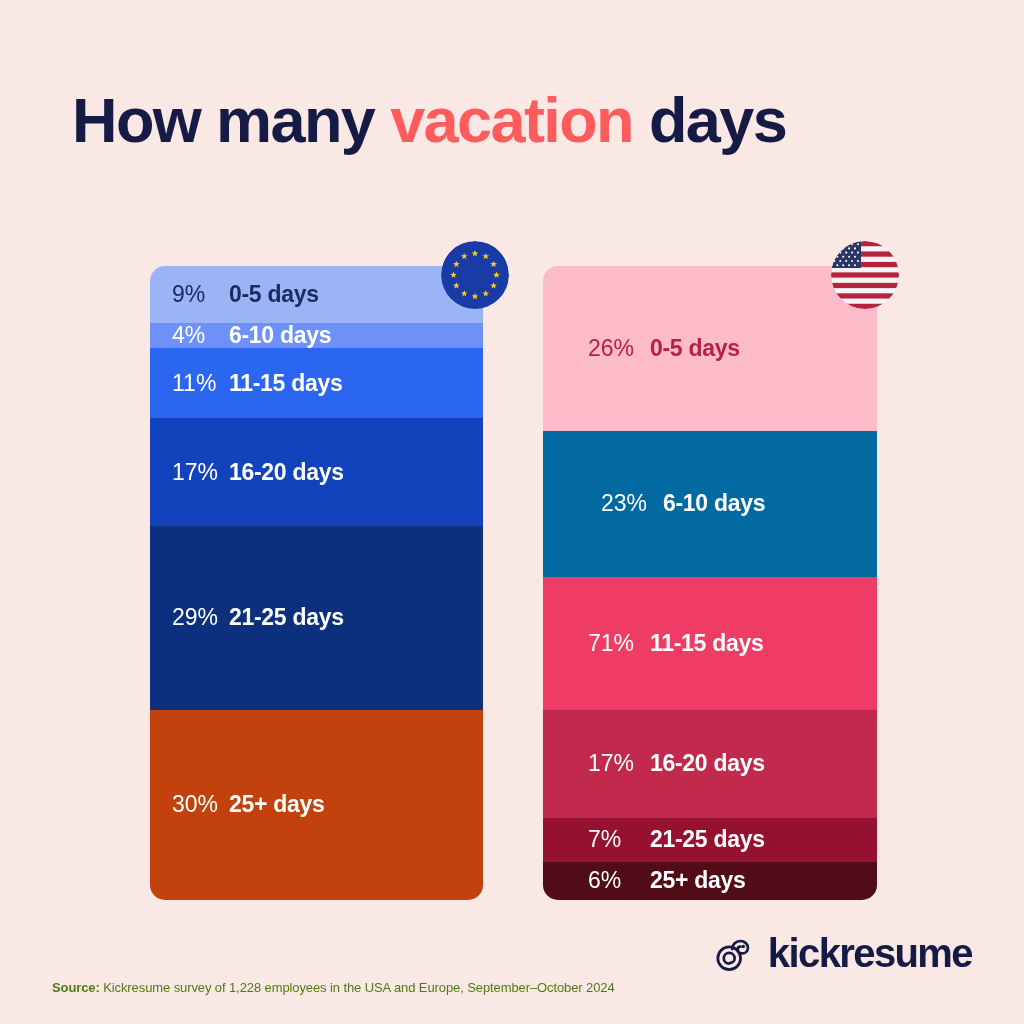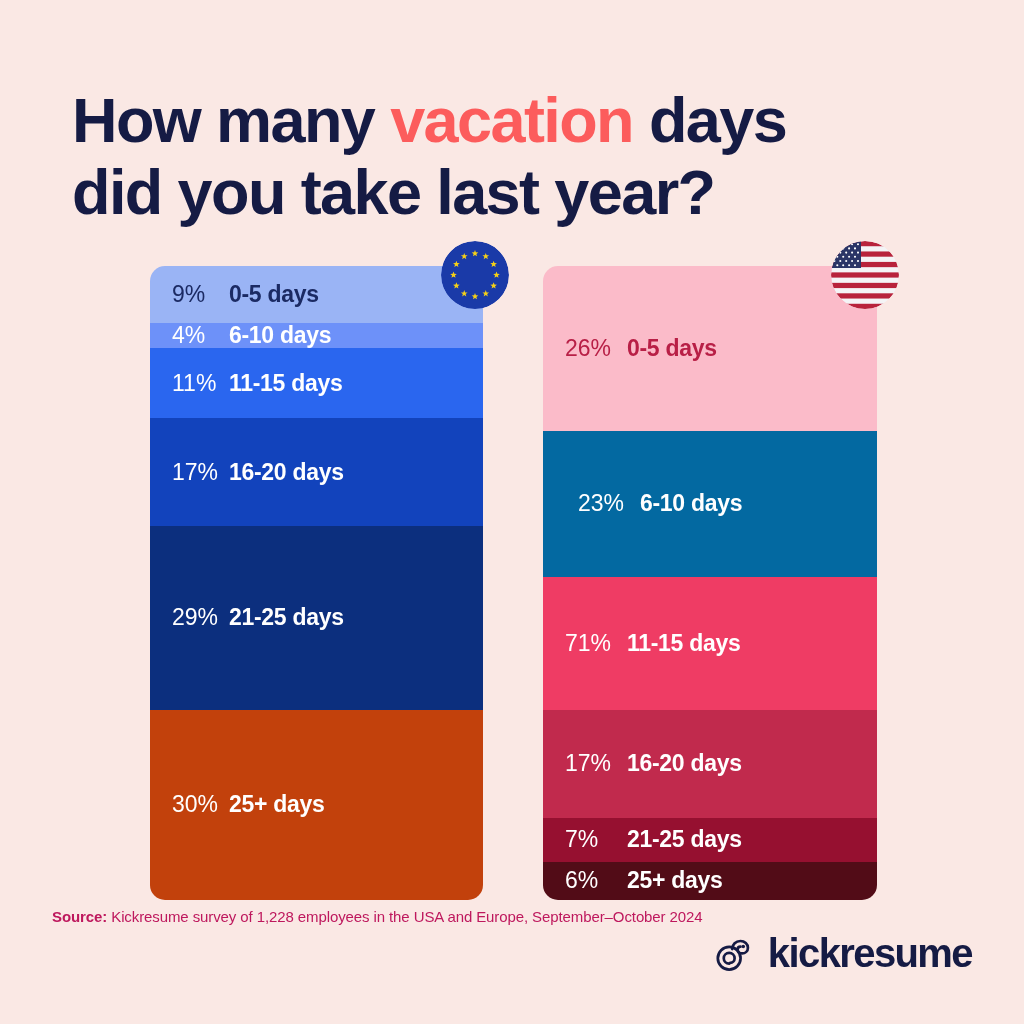--- a/index.html
+++ b/index.html
@@ -75,42 +75,42 @@
     min-width: 57px;
     white-space: nowrap;
   }
   .seg-label {
     font-size: 23px;
     font-weight: bold;
     letter-spacing: -0.3px;
     white-space: nowrap;
   }
   .chart-col.us .seg { padding-left: 22px; }
-  .chart-col.us .seg-pct { min-width: 62px; }
+  .chart-col.us .seg-pct { min-width: 62px; margin-left: 23px; }
 
   
   .flag {
     position: absolute;
     width: 68px;
     height: 68px;
     border-radius: 50%;
     overflow: hidden;
     z-index: 5;
   }
   .flag.eu { left: 441px; top: 241px; }
   .flag.us { left: 831px; top: 241px; }
   .flag svg { display: block; width: 68px; height: 68px; }
 
   
   .footer-source {
     position: absolute;
     left: 52px;
-    top: 908px;
-    font-size: 15px;
-    color: #be185d;
+    top: 980px;
+    font-size: 13px;
+    color: #4d7c0f;
     letter-spacing: -0.1px;
     white-space: nowrap;
   }
   .footer-source b { font-weight: bold; }
 
   .brand {
     position: absolute;
     right: 52px;
     top: 932px;
     display: flex;
@@ -124,21 +124,20 @@
     color: #151b44;
     letter-spacing: -1.6px;
     line-height: 42px;
   }
 </style>
 </head>
 <body>
 
 <div class="title-block">
   <div class="title-line"><span>How many </span><span class="title-accent">vacation</span><span> days</span></div>
-  <div class="title-line">did you take last year?</div>
 </div>
 
 <div class="charts">
 
   <div class="chart-col eu">
     <div class="stack" id="stack-eu">
         <div class="seg" style="flex: 9 0 0px; background: rgb(154, 180, 245); color: rgb(27, 42, 99);">
           <span class="seg-pct">9%</span>
           <span class="seg-label">0-5 days</span>
         </div>

